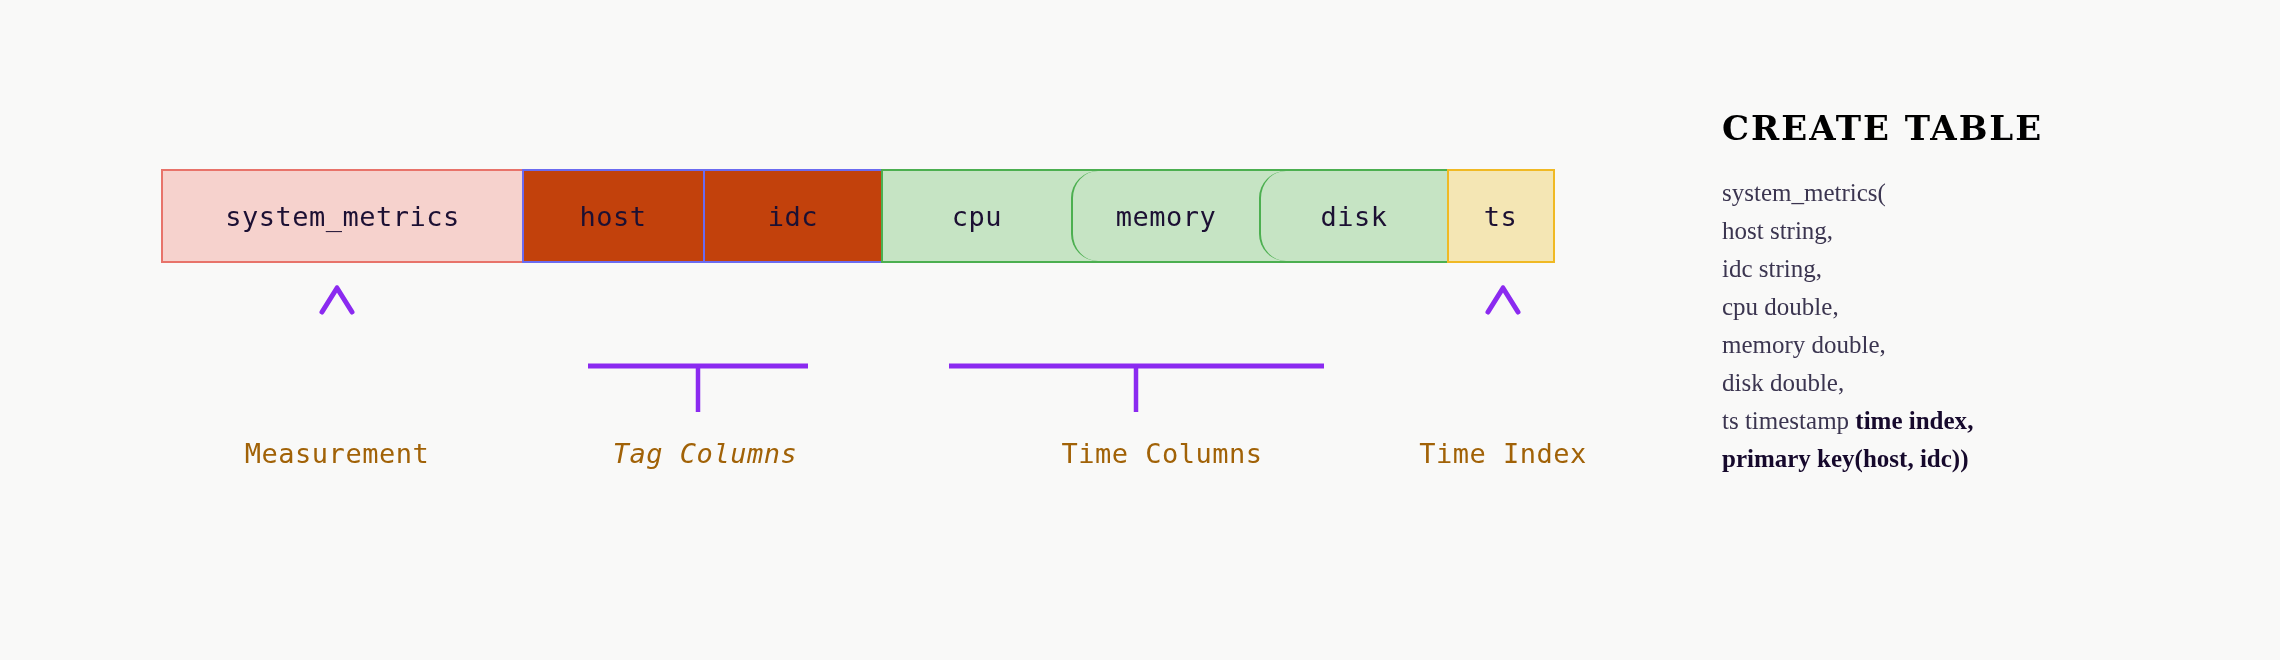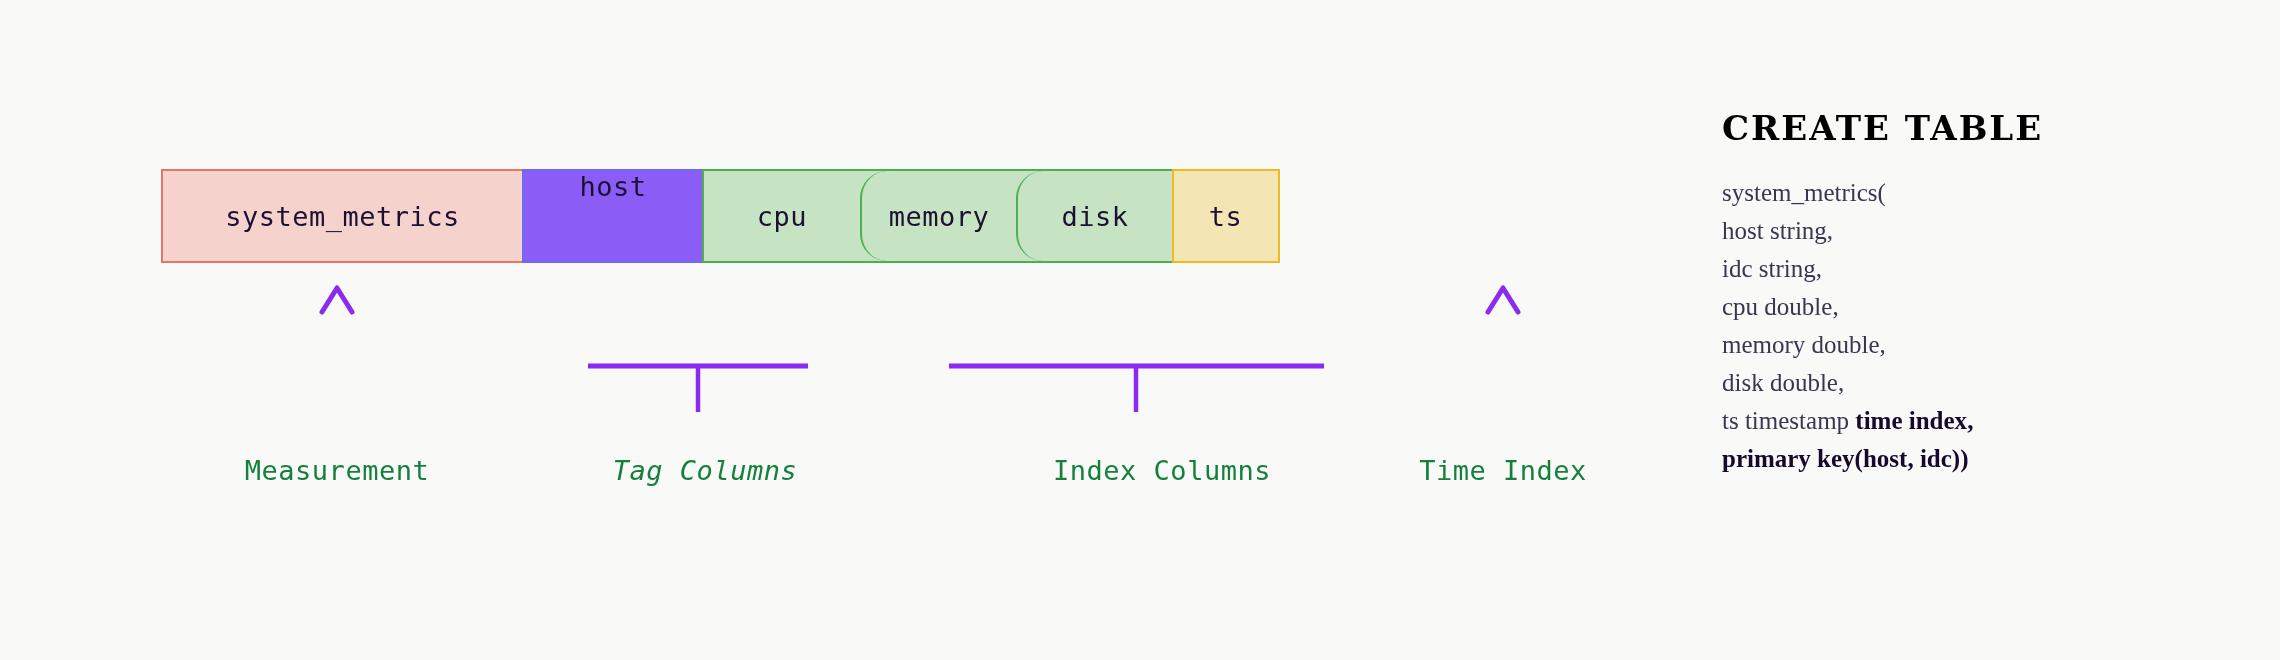--- a/index.html
+++ b/index.html
@@ -44,34 +44,33 @@
   
   .group-measurement {
     border: 2.5px solid #e8736a;
     background: #f6d2cd;
   }
   .group-measurement .cell { width: 359px; }
 
   
   .group-tag {
     border: 2.5px solid #6b6bf0;
-    background: #8b5cf6;
+    background: #c2410c;
     margin-left: -2.5px;
-    flex-direction: column;
   }
   .group-tag .cell { width: 179px; }
   .group-tag .cell + .cell { border-left: 2.5px solid #6b6bf0; }
 
   
   .group-field {
     border: 2.5px solid #4caf50;
     background: #c6e4c4;
     margin-left: -2.5px;
   }
-  .group-field .cell { width: 156px; }
+  .group-field .cell { width: 188px; }
   .group-field .cell + .cell { border-left: 2.5px solid #4caf50; border-radius: 27px; }
 
   
   .group-time {
     border: 2.5px solid #f0b924;
     background: #f4e6b4;
     margin-left: -2.5px;
   }
   .group-time .cell { width: 104px; }
 
@@ -79,24 +78,24 @@
   #connectors {
     position: absolute;
     left: 0; top: 0;
     width: 1700px; height: 660px;
     pointer-events: none;
   }
 
   
   .axis-label {
     position: absolute;
-    top: 455px;
+    top: 438px;
     font-family: "DejaVu Sans Mono", monospace;
     font-size: 27px;
-    color: #15803d;
+    color: #a16207;
     letter-spacing: 0.5px;
     white-space: nowrap;
     transform: translateX(-50%);
   }
 
   
   #code-panel {
     position: absolute;
     left: 1722px; top: 108px;
     width: 520px;
@@ -125,20 +124,21 @@
 <div id="diagram">
 
   <div id="schema-strip">
 
     <div class="col-group group-measurement">
       <div class="cell">system_metrics</div>
     </div>
 
     <div class="col-group group-tag">
       <div class="cell">host</div>
+      <div class="cell">idc</div>
     </div>
 
     <div class="col-group group-field">
       <div class="cell">cpu</div>
       <div class="cell">memory</div>
       <div class="cell">disk</div>
     </div>
 
     <div class="col-group group-time">
       <div class="cell">ts</div>
@@ -180,21 +180,21 @@
     </g>
 
     <g>
       <line x1="1503" y1="410" x2="1503" y2="293" stroke="url(#fadeUp)" stroke-width="4.5"></line>
       <path d="M 1503 288 L 1488 312 M 1503 288 L 1518 312" stroke="#8b2af0" stroke-width="5" fill="none" stroke-linecap="round"></path>
     </g>
   </svg>
 
   <div class="axis-label" style="left:337px;">Measurement</div>
   <div class="axis-label" style="left:705px;font-style:italic;">Tag Columns</div>
-  <div class="axis-label" style="left:1162px;">Index Columns</div>
+  <div class="axis-label" style="left:1162px;">Time Columns</div>
   <div class="axis-label" style="left:1503px;">Time Index</div>
 
 </div>
 
 <div id="code-panel">
   <div id="code-title">CREATE TABLE</div>
   <div id="code-body"><div><span>system_metrics(</span></div><div><span>host string,</span></div><div><span>idc string,</span></div><div><span>cpu double,</span></div><div><span>memory double,</span></div><div><span>disk double,</span></div><div><span>ts timestamp </span><span class="kw">time index</span><span class="kw">,</span></div><div><span class="kw">primary key(host, idc))</span></div></div>
 </div>
 
 </body></html>

